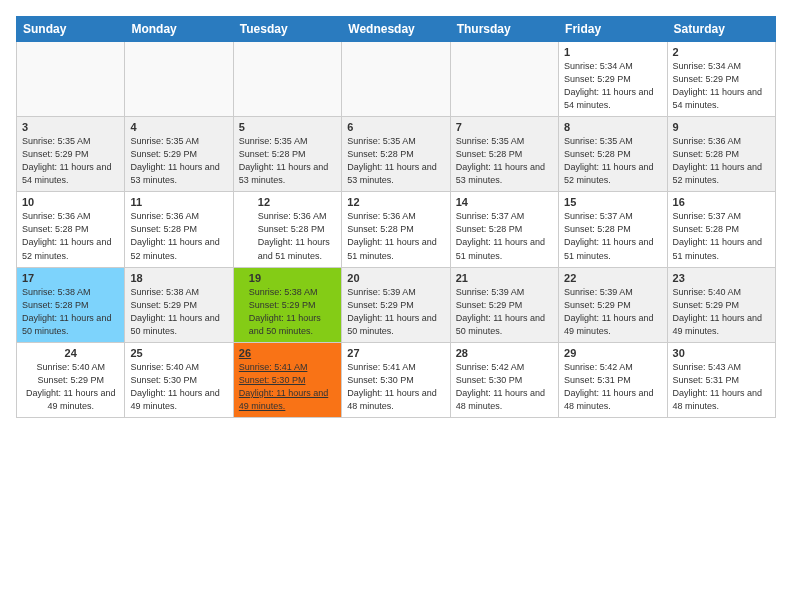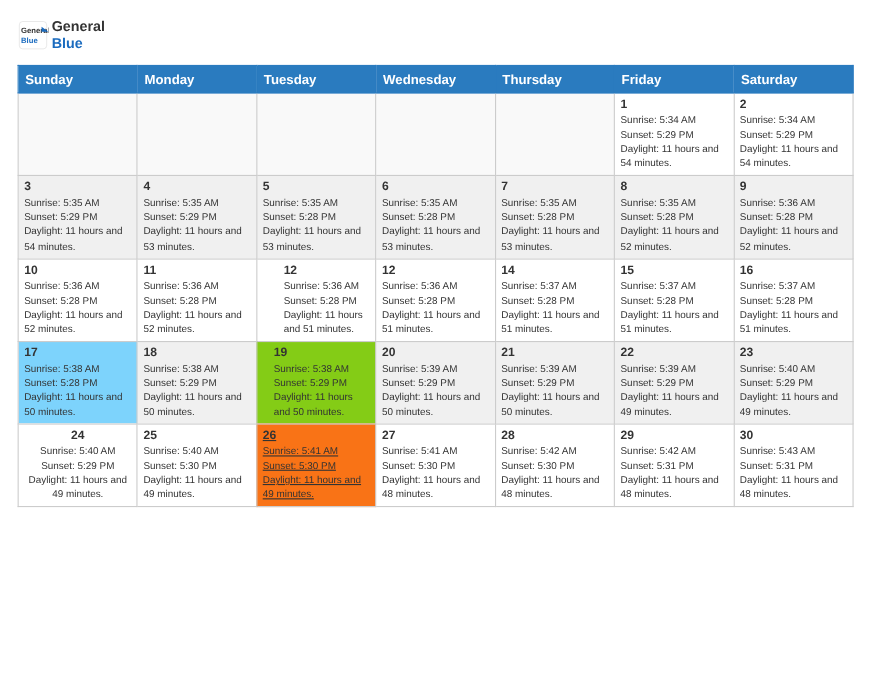--- a/index.html
+++ b/index.html
@@ -86,39 +86,20 @@
       color: #333;
     }
     .empty-cell {
       background: #f9f9f9 !important;
     }
   </style>
 </head>
 <body>
 
 <div class="page">
-  <div class="header">
-
-    <div class="logo">
-      <svg class="logo-icon" viewBox="0 0 36 36">
-        <rect x="2" y="2" width="32" height="32" rx="4" fill="#fff" stroke="#ccc" stroke-width="0.5"></rect>
-        <text x="4" y="16" font-size="9" font-weight="bold" fill="#333" font-family="Arial">General</text>
-        <text x="4" y="27" font-size="9" font-weight="bold" fill="#1a6bbf" font-family="Arial">Blue</text>
-        <polygon points="28,8 36,14 28,14" fill="#1a6bbf"></polygon>
-      </svg>
-      <div>
-        <div style="font-size:13px;font-weight:bold;color:#333;line-height:1.2;">General</div>
-        <div style="font-size:13px;font-weight:bold;color:#1a6bbf;line-height:1.2;">Blue</div>
-      </div>
-    </div>
-    <div class="title-area">
-      <div class="month-title"></div>
-      <div class="location"></div>
-    </div>
-  </div>
 
   <table class="calendar">
     <thead>
       <tr>
       <th>Sunday</th>
           <th>Monday</th>
           <th>Tuesday</th>
           <th>Wednesday</th>
           <th>Thursday</th>
           <th>Friday</th>

